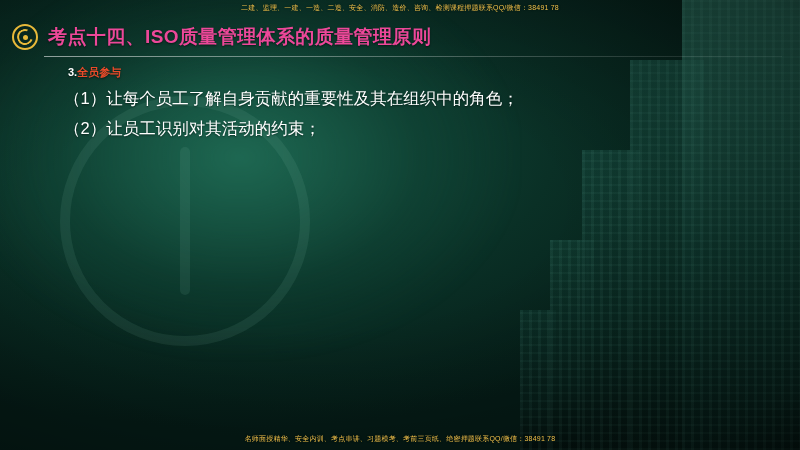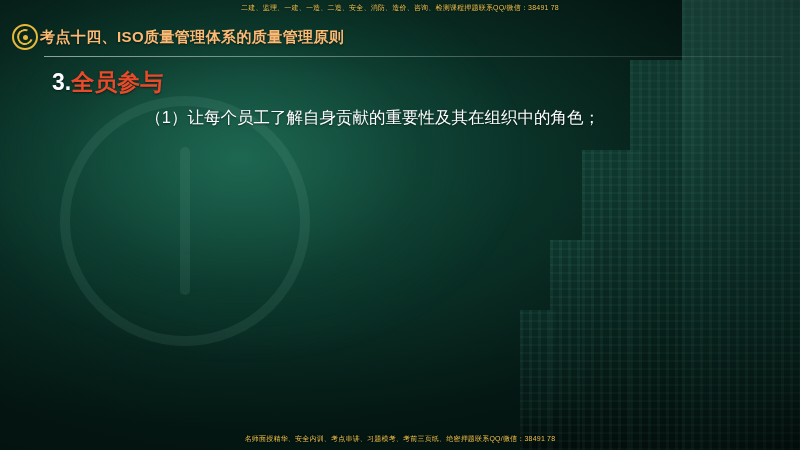--- a/index.html
+++ b/index.html
@@ -135,23 +135,23 @@
     transform: rotate(-25deg);
   }
   .logo .dot {
     position: absolute;
     left: 11px; top: 11px;
     width: 5px; height: 5px;
     border-radius: 50%;
     background: #e8b93a;
   }
   .title-text {
-    margin-left: 2px;
-    color: #fdba74;
-    font-size: 15px;
+    margin-left: 10px;
+    color: #ec4899;
+    font-size: 19px;
     font-weight: bold;
     letter-spacing: 0.4px;
     text-shadow: 0 1px 2px rgba(0,0,0,0.55);
     white-space: nowrap;
   }
   .title-rule {
     position: absolute;
     left: 44px;
     right: 18px;
     top: 56px;
@@ -164,40 +164,39 @@
     position: absolute;
     left: 0;
     top: 64px;
     width: 100%;
     color: #ffffff;
     font-size: 16.5px;
     line-height: 1.62;
     text-shadow: 0 1px 2px rgba(0,0,0,0.5);
   }
   .heading-line {
-    padding-left: 52px;
-    font-size: 23px;
+    padding-left: 68px;
+    font-size: 11px;
     font-weight: bold;
     margin-bottom: 2px;
     white-space: nowrap;
   }
   .heading-line .num { color: #ffffff; }
   .heading-line .hl {
     color: #e94b2a;
     text-shadow: 0 1px 2px rgba(0,0,0,0.55);
   }
   .para {
     padding-left: 28px;
     padding-right: 200px;
     margin-top: 3px;
     white-space: pre-wrap;
   }
   .para.indent {
     text-indent: 36px;
-    text-align: right;
   }
 
   
   .bottom-banner {
     position: absolute;
     left: 0;
     right: 0;
     bottom: 6px;
     text-align: center;
     font-size: 7px;
@@ -244,17 +243,18 @@
     </div>
     <div class="title-text">考点十四、ISO质量管理体系的质量管理原则</div>
   </div>
   <div class="title-rule"></div>
 
   <div class="body-area">
     <div class="heading-line">
       <span class="num">3.</span><span class="hl">全员参与</span>
     </div>
     <div class="para indent">（1）让每个员工了解自身贡献的重要性及其在组织中的角色；</div>
+    <div class="para indent">（2）让员工识别对其活动的约束；</div>
   </div>
 
   <div class="bottom-banner">名师面授精华、安全内训、考点串讲、习题模考、考前三页纸、绝密押题联系QQ/微信：38491 78</div>
 
 </div>
 
 </body></html>

